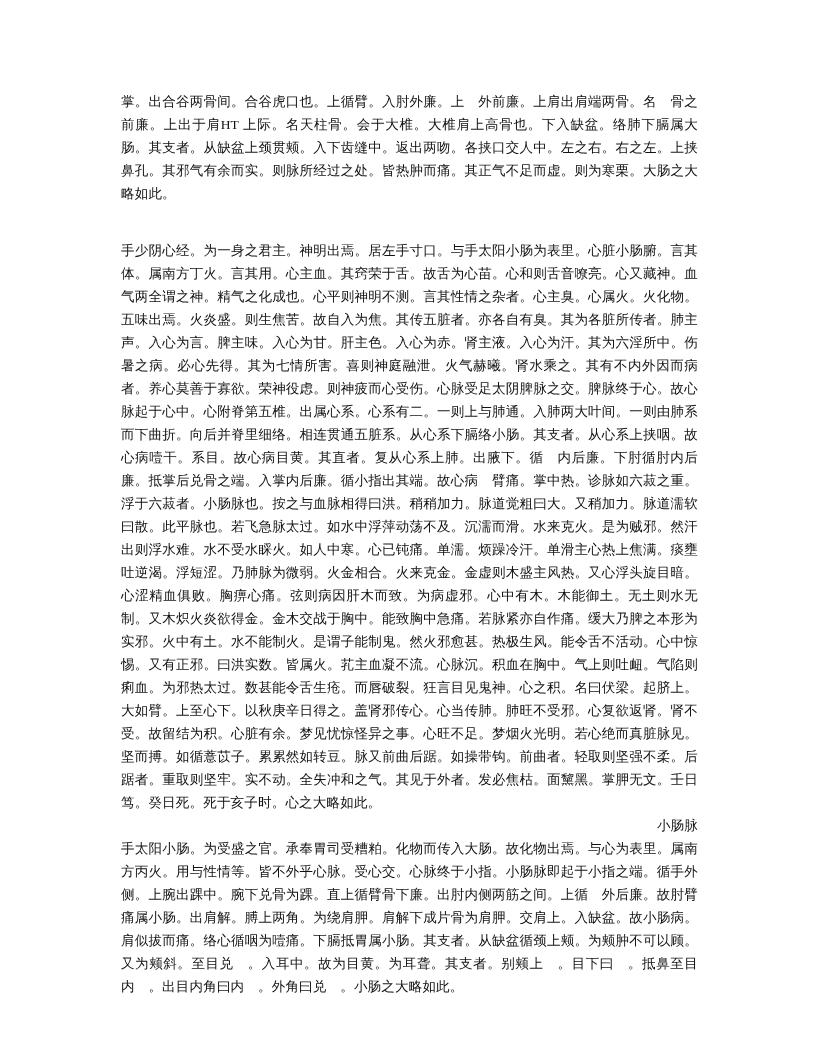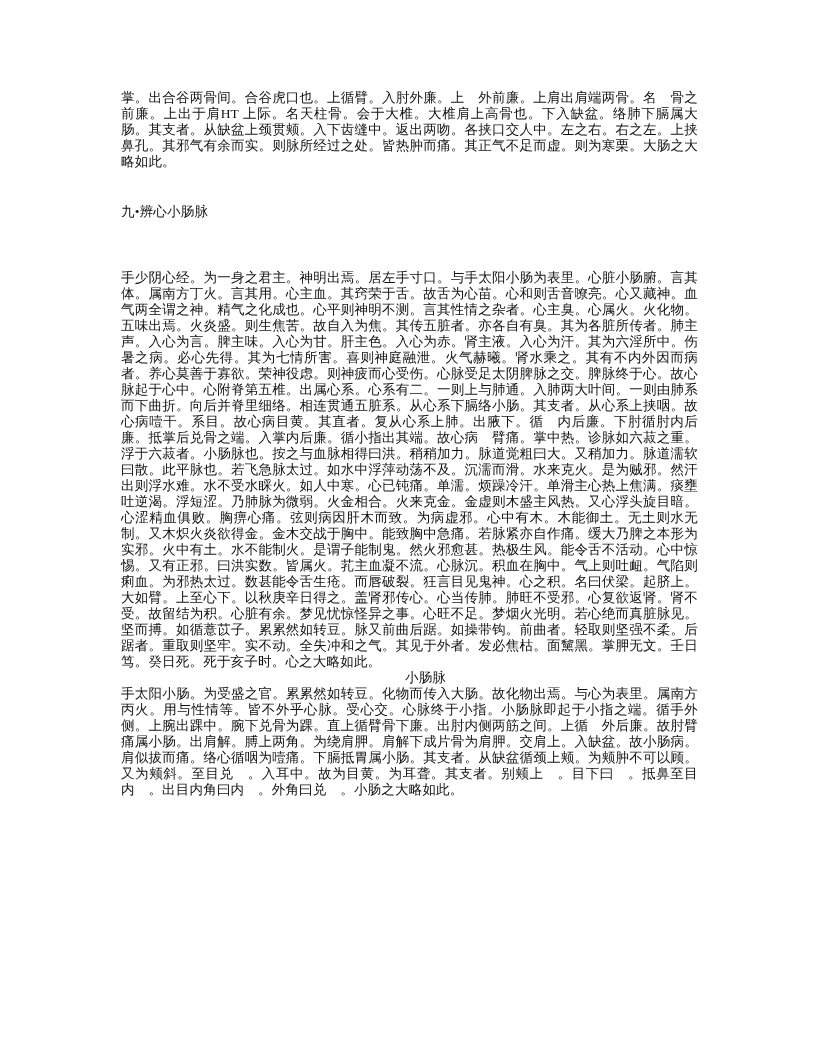--- a/index.html
+++ b/index.html
@@ -14,45 +14,44 @@
     margin: 0 auto;
     background: #ffffff;
     box-sizing: border-box;
     padding: 90px 118px 0 121px;
     font-family: "Liberation Serif", "DejaVu Serif", serif;
     color: #111111;
     overflow: hidden;
   }
   .body-text {
     font-size: 13.5px;
-    line-height: 16px;
+    line-height: 23px;
     text-align: justify;
     letter-spacing: 0.2px;
     word-break: break-all;
   }
   p, h2, .subheading {
     margin: 0;
     font-weight: normal;
   }
   .p-intro   { margin-bottom: 34px; }
   .h-nine    { margin-bottom: 50px; text-align: left; }
   .p-heart   { margin-bottom: 0; font-family: Liberation Serif, serif; }
-  .subheading{ text-align: center; margin-left: 32px; }
+  .subheading{ text-align: right; margin-left: 32px; }
   .p-small   { margin-bottom: 0; }
   .h-ten     { margin-top: 37px; text-align: left; }
 </style>
 </head>
 <body>
 
 <div class="page">
 
   <p class="body-text p-intro">掌。出合谷两骨间。合谷虎口也。上循臂。入肘外廉。上　外前廉。上肩出肩端两骨。名　骨之前廉。上出于肩HT 上际。名天柱骨。会于大椎。大椎肩上高骨也。下入缺盆。络肺下膈属大肠。其支者。从缺盆上颈贯颊。入下齿缝中。返出两吻。各挟口交人中。左之右。右之左。上挟鼻孔。其邪气有余而实。则脉所经过之处。皆热肿而痛。其正气不足而虚。则为寒栗。大肠之大略如此。</p>
 
-  <h2 class="body-text h-nine">九•辨心小肠脉</h2>
 
   <p class="body-text p-heart">手少阴心经。为一身之君主。神明出焉。居左手寸口。与手太阳小肠为表里。心脏小肠腑。言其体。属南方丁火。言其用。心主血。其窍荣于舌。故舌为心苗。心和则舌音嘹亮。心又藏神。血气两全谓之神。精气之化成也。心平则神明不测。言其性情之杂者。心主臭。心属火。火化物。五味出焉。火炎盛。则生焦苦。故自入为焦。其传五脏者。亦各自有臭。其为各脏所传者。肺主声。入心为言。脾主味。入心为甘。肝主色。入心为赤。肾主液。入心为汗。其为六淫所中。伤暑之病。必心先得。其为七情所害。喜则神庭融泄。火气赫曦。肾水乘之。其有不内外因而病者。养心莫善于寡欲。荣神役虑。则神疲而心受伤。心脉受足太阴脾脉之交。脾脉终于心。故心脉起于心中。心附脊第五椎。出属心系。心系有二。一则上与肺通。入肺两大叶间。一则由肺系而下曲折。向后并脊里细络。相连贯通五脏系。从心系下膈络小肠。其支者。从心系上挟咽。故心病噎干。系目。故心病目黄。其直者。复从心系上肺。出腋下。循　内后廉。下肘循肘内后廉。抵掌后兑骨之端。入掌内后廉。循小指出其端。故心病　臂痛。掌中热。诊脉如六菽之重。浮于六菽者。小肠脉也。按之与血脉相得曰洪。稍稍加力。脉道觉粗曰大。又稍加力。脉道濡软曰散。此平脉也。若飞急脉太过。如水中浮萍动荡不及。沉濡而滑。水来克火。是为贼邪。然汗出则浮水难。水不受水睬火。如人中寒。心已钝痛。单濡。烦躁冷汗。单滑主心热上焦满。痰壅吐逆渴。浮短涩。乃肺脉为微弱。火金相合。火来克金。金虚则木盛主风热。又心浮头旋目暗。心涩精血俱败。胸痹心痛。弦则病因肝木而致。为病虚邪。心中有木。木能御土。无土则水无制。又木炽火炎欲得金。金木交战于胸中。能致胸中急痛。若脉紧亦自作痛。缓大乃脾之本形为实邪。火中有土。水不能制火。是谓子能制鬼。然火邪愈甚。热极生风。能令舌不活动。心中惊惕。又有正邪。曰洪实数。皆属火。芤主血凝不流。心脉沉。积血在胸中。气上则吐衄。气陷则痢血。为邪热太过。数甚能令舌生疮。而唇破裂。狂言目见鬼神。心之积。名曰伏梁。起脐上。大如臂。上至心下。以秋庚辛日得之。盖肾邪传心。心当传肺。肺旺不受邪。心复欲返肾。肾不受。故留结为积。心脏有余。梦见忧惊怪异之事。心旺不足。梦烟火光明。若心绝而真脏脉见。坚而搏。如循薏苡子。累累然如转豆。脉又前曲后踞。如操带钩。前曲者。轻取则坚强不柔。后踞者。重取则坚牢。实不动。全失冲和之气。其见于外者。发必焦枯。面黧黑。掌胛无文。壬日笃。癸日死。死于亥子时。心之大略如此。</p>
 
   <div class="body-text subheading">小肠脉</div>
 
-  <p class="body-text p-small">手太阳小肠。为受盛之官。累累然如转豆。化物而传入大肠。故化物出焉。与心为表里。属南方丙火。用与性情等。皆不外乎心脉。受心交。心脉终于小指。小肠脉即起于小指之端。循手外侧。上腕出踝中。腕下兑骨为踝。直上循臂骨下廉。出肘内侧两筋之间。上循　外后廉。故肘臂痛属小肠。出肩解。膊上两角。为绕肩胛。肩解下成片骨为肩胛。交肩上。入缺盆。故小肠病。肩似拔而痛。络心循咽为噎痛。下膈抵胃属小肠。其支者。从缺盆循颈上颊。为颊肿不可以顾。又为颊斜。至目兑　。入耳中。故为目黄。为耳聋。其支者。别颊上　。目下曰　。抵鼻至目内　。出目内角曰内　。外角曰兑　。小肠之大略如此。</p>
+  <p class="body-text p-small">手太阳小肠。为受盛之官。承奉胃司受糟粕。化物而传入大肠。故化物出焉。与心为表里。属南方丙火。用与性情等。皆不外乎心脉。受心交。心脉终于小指。小肠脉即起于小指之端。循手外侧。上腕出踝中。腕下兑骨为踝。直上循臂骨下廉。出肘内侧两筋之间。上循　外后廉。故肘臂痛属小肠。出肩解。膊上两角。为绕肩胛。肩解下成片骨为肩胛。交肩上。入缺盆。故小肠病。肩似拔而痛。络心循咽为噎痛。下膈抵胃属小肠。其支者。从缺盆循颈上颊。为颊肿不可以顾。又为颊斜。至目兑　。入耳中。故为目黄。为耳聋。其支者。别颊上　。目下曰　。抵鼻至目内　。出目内角曰内　。外角曰兑　。小肠之大略如此。</p>
 
 
 </div>
 
 </body></html>

